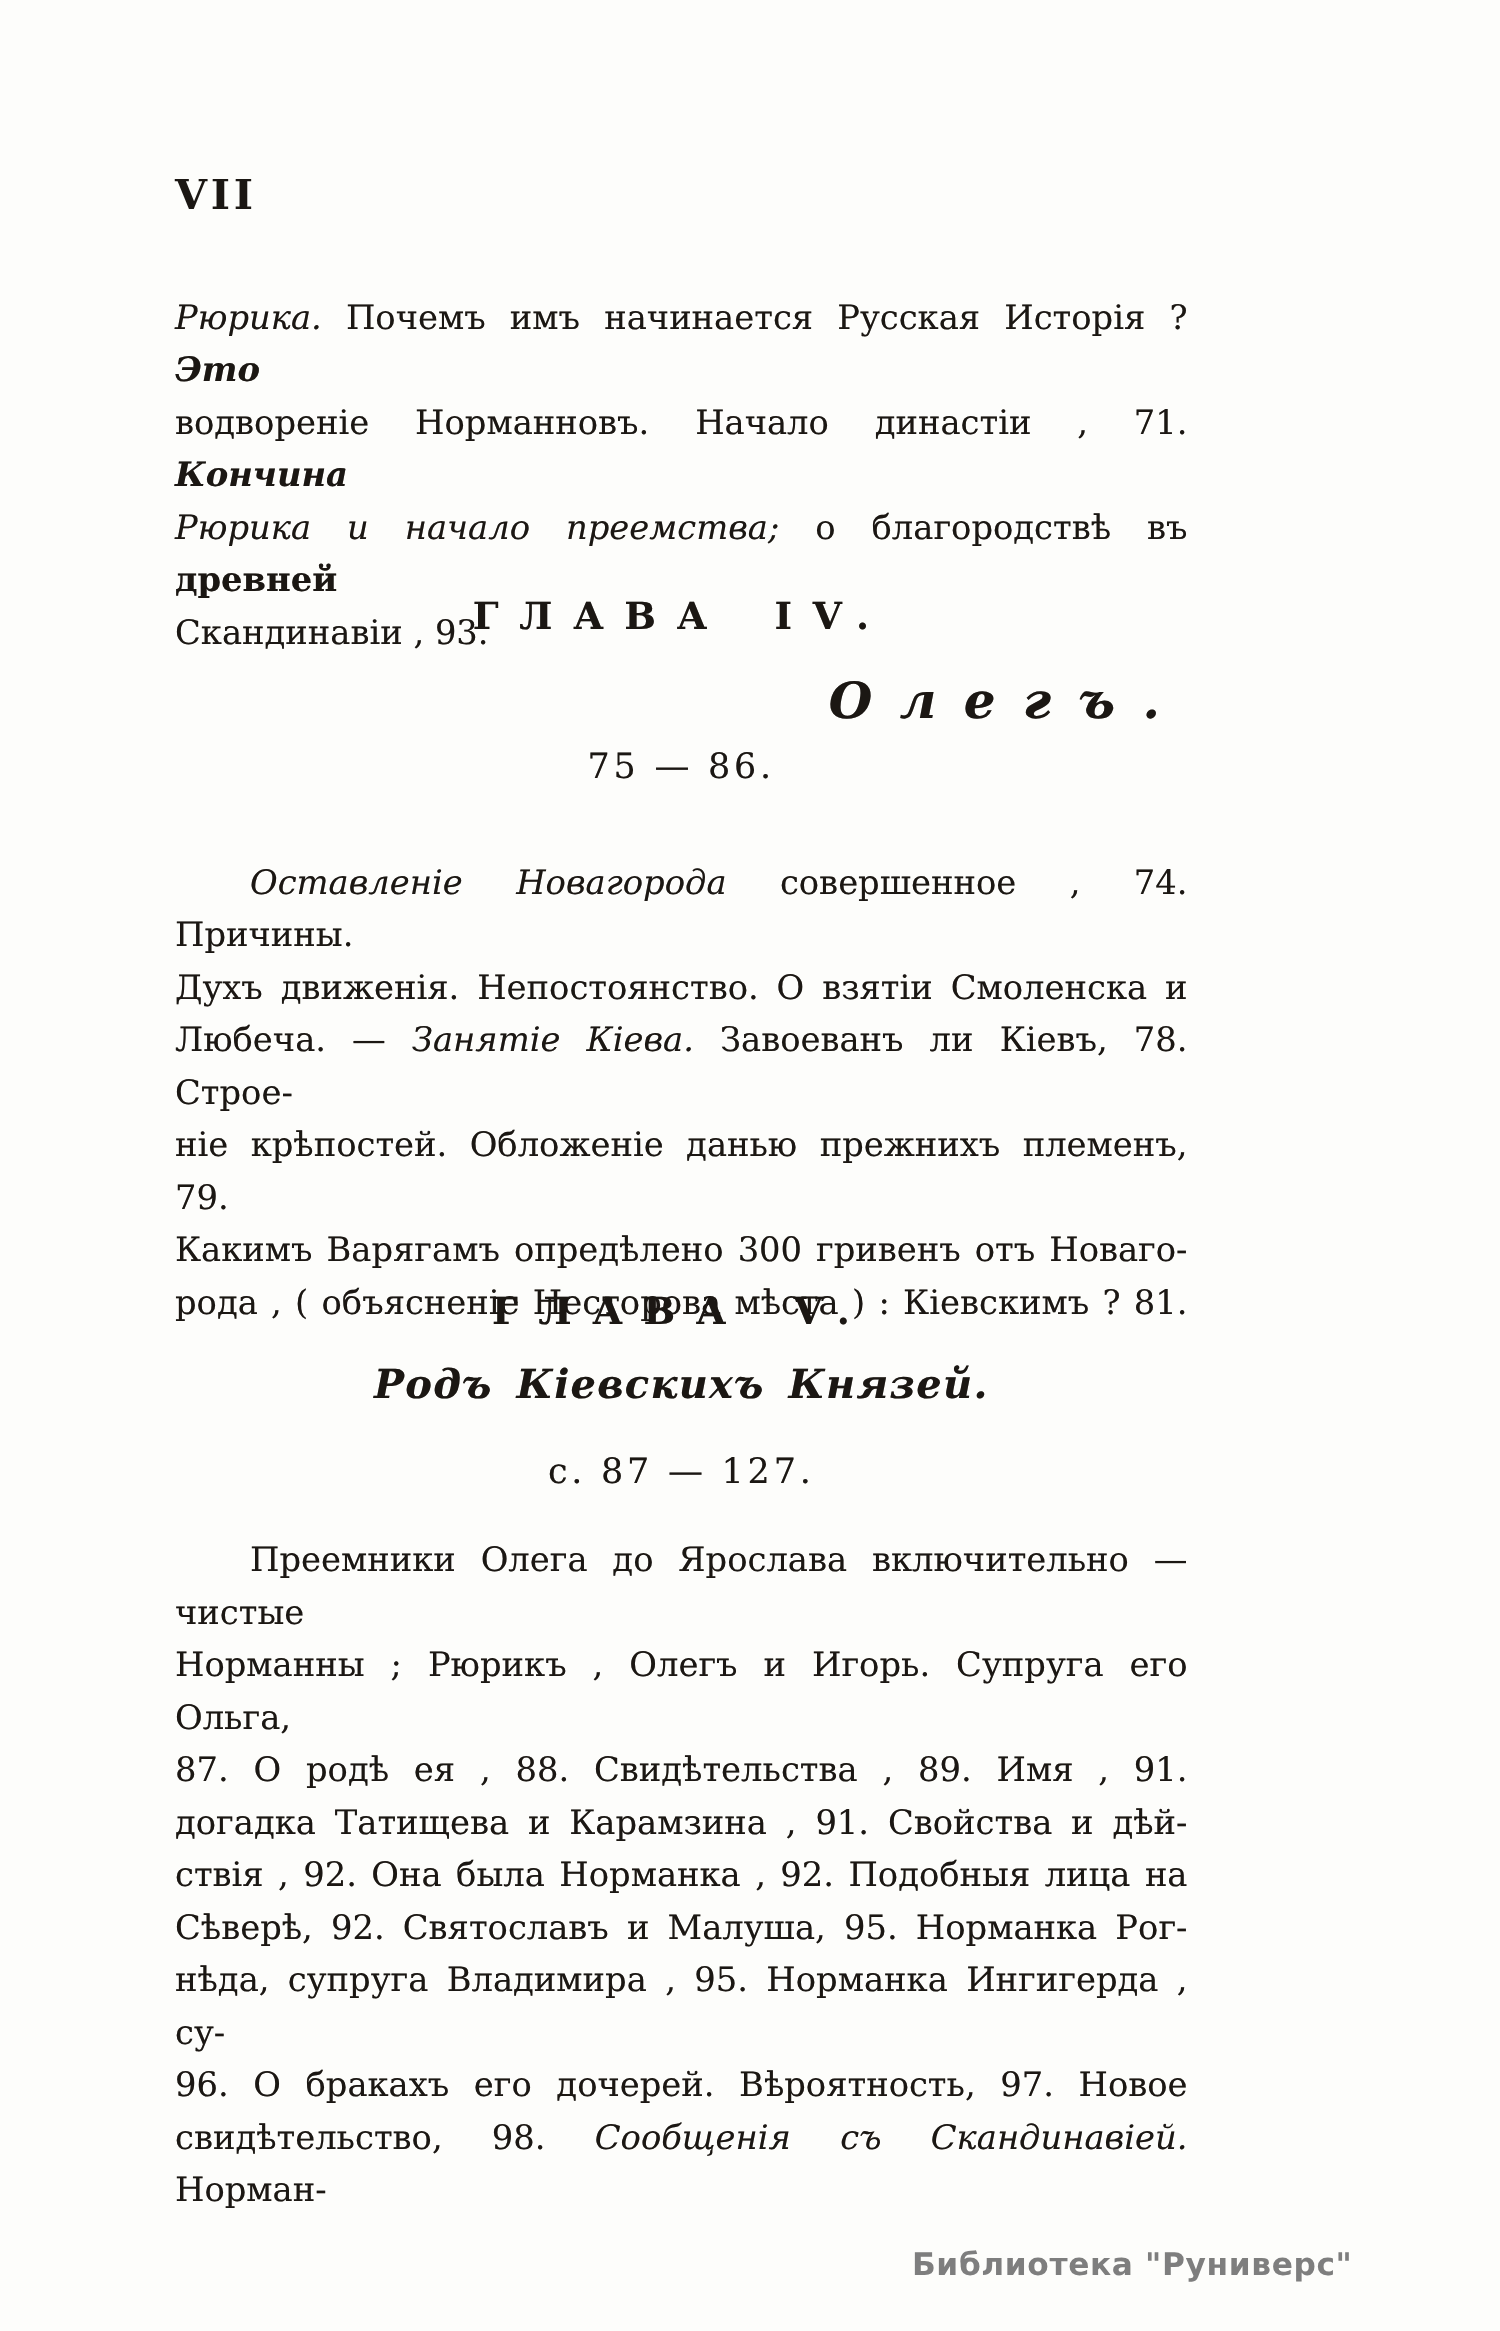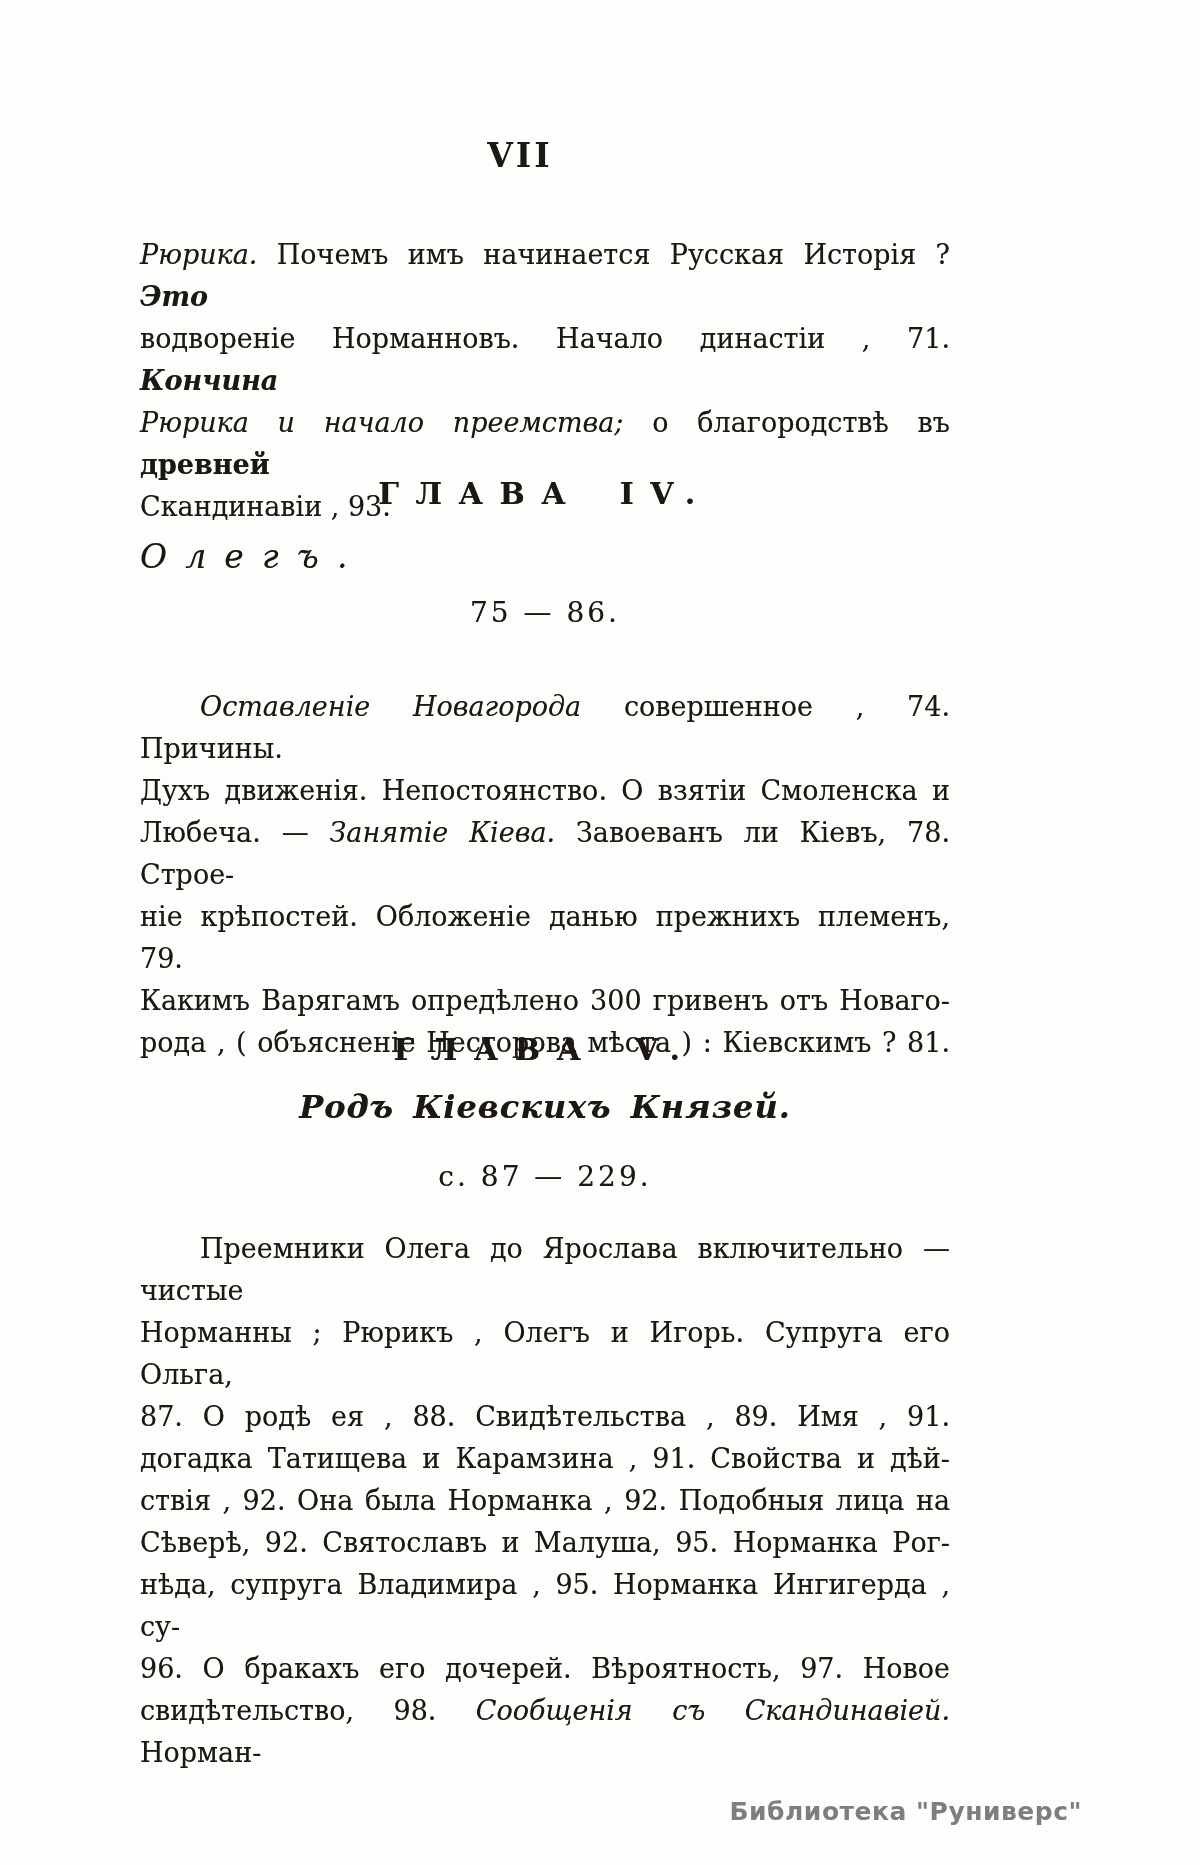--- a/index.html
+++ b/index.html
@@ -18,21 +18,20 @@
   .page {
     position: absolute;
     inset: 0;
     background: #fdfdfb;
   }
   .pagenum {
     position: absolute;
     top: 136px;
     left: 140px;
     width: 760px;
-    text-align: center;
     font-size: 33px;
     font-weight: bold;
     letter-spacing: 3px;
   }
   .block {
     position: absolute;
     left: 140px;
     width: 810px;
     font-size: 27px;
     text-shadow: 0 0 0.5px rgba(25, 18, 10, 0.45);
@@ -47,24 +46,24 @@
 
   .chapter {
     text-align: center;
     font-weight: bold;
     font-size: 30px;
     letter-spacing: 0.55em;
     word-spacing: 0.35em;
     margin-top: 16px;
   }
   .subtitle-spaced {
-    text-align: left;
-    font-weight: normal;
+    text-align: right;
+    font-weight: bold;
     font-style: italic;
-    font-size: 33px;
+    font-size: 40px;
     letter-spacing: 0.55em;
   }
   .subtitle {
     text-align: center;
     font-weight: bold;
     font-style: italic;
     font-size: 32px;
     letter-spacing: 1px;
     word-spacing: 7px;
   }
@@ -114,21 +113,21 @@
       <div class="block para b4">
         <div class="line just ind"><span class="s-i">Оставленіе Новагорода</span><span class="s-r"> совершенное , 74. Причины.</span></div>
         <div class="line just"><span class="s-r">Духъ движенія. Непостоянство. О взятіи Смоленска и</span></div>
         <div class="line just"><span class="s-r">Любеча. — </span><span class="s-i">Занятіе Кіева.</span><span class="s-r"> Завоеванъ ли Кіевъ, 78. Строе-</span></div>
         <div class="line just"><span class="s-r">ніе крѣпостей. Обложеніе данью прежнихъ племенъ, 79.</span></div>
         <div class="line just"><span class="s-r">Какимъ Варягамъ опредѣлено 300 гривенъ отъ Новаго-</span></div>
         <div class="line just"><span class="s-r">рода , ( объясненіе Несторова мѣста ) :  Кіевскимъ ? 81.</span></div>
       </div>
       <div class="block chapter b5">ГЛАВА V.</div>
       <div class="block subtitle b6">Родъ Кіевскихъ Князей.</div>
-      <div class="block range b7">с. 87 — 229.</div>
+      <div class="block range b7">с. 87 — 127.</div>
       <div class="block para b8">
         <div class="line just ind"><span class="s-r">Преемники Олега до Ярослава включительно — чистые</span></div>
         <div class="line just"><span class="s-r">Норманны ; Рюрикъ , Олегъ и Игорь. Супруга его Ольга,</span></div>
         <div class="line just"><span class="s-r">87. О родѣ ея , 88. Свидѣтельства , 89. Имя , 91.</span></div>
         <div class="line just"><span class="s-r">догадка Татищева и Карамзина , 91. Свойства и дѣй-</span></div>
         <div class="line just"><span class="s-r">ствія , 92. Она была Норманка , 92. Подобныя лица на</span></div>
         <div class="line just"><span class="s-r">Сѣверѣ, 92. Святославъ и Малуша, 95. Норманка Рог-</span></div>
         <div class="line just"><span class="s-r">нѣда, супруга Владимира , 95. Норманка Ингигерда , су-</span></div>
         <div class="line just"><span class="s-r">96. О бракахъ его дочерей. Вѣроятность, 97. Новое</span></div>
         <div class="line just"><span class="s-r">свидѣтельство, 98. </span><span class="s-i">Сообщенія съ Скандинавіей.</span><span class="s-r"> Норман-</span></div>

